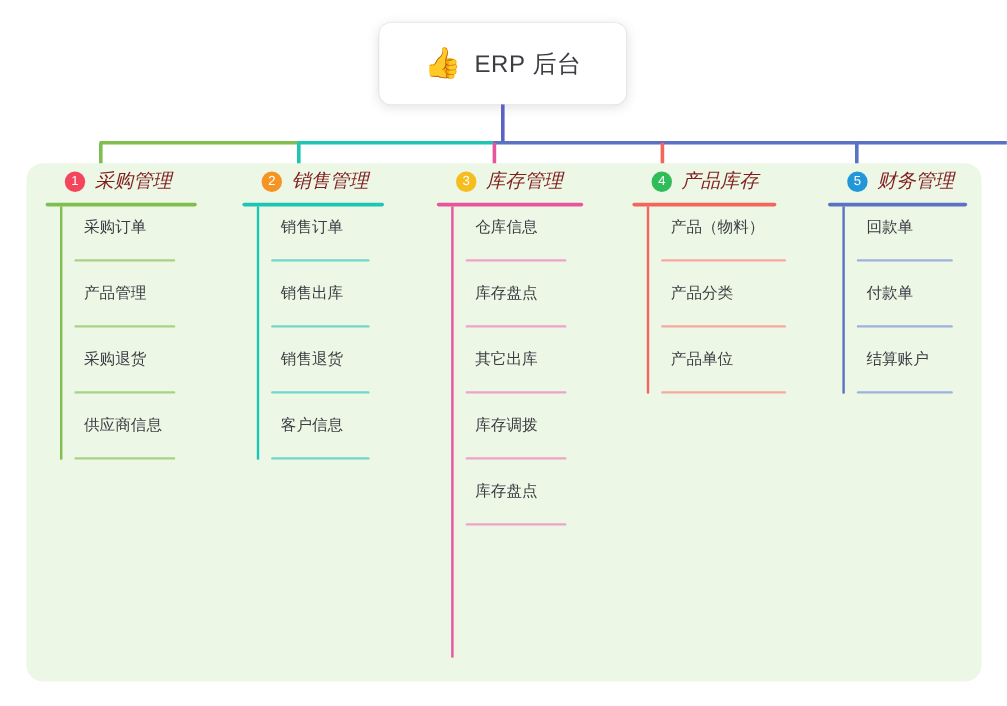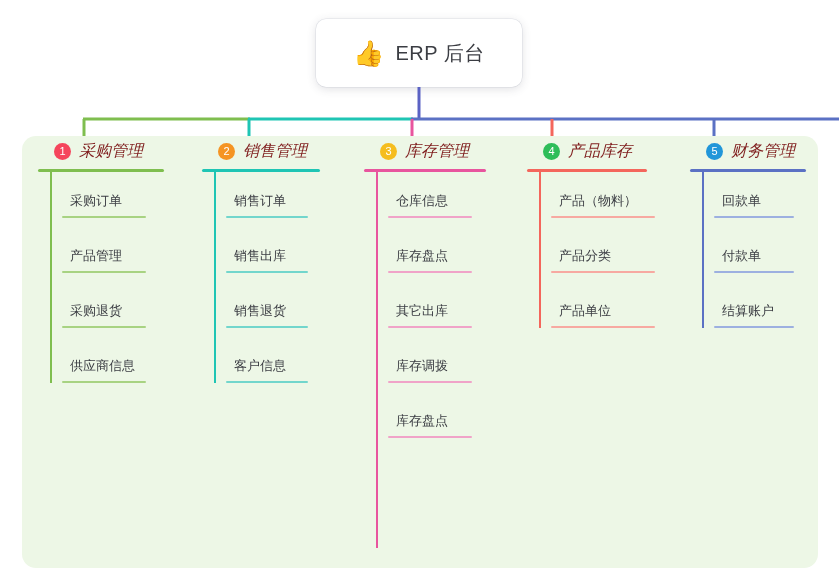--- a/index.html
+++ b/index.html
@@ -112,21 +112,21 @@
     position: relative;
     margin-top: 0px;
   }
   .leaf {
     position: relative;
     height: 55px;
   }
   .leaf-label {
     position: absolute;
     left: 32px;
-    top: 20px;
+    top: 8px;
     font-size: 13px;
     color: #3b3d43;
     white-space: nowrap;
   }
   .leaf-rule {
     position: absolute;
     left: 24px;
     top: 44px;
     height: 2px;
     border-radius: 1px;

